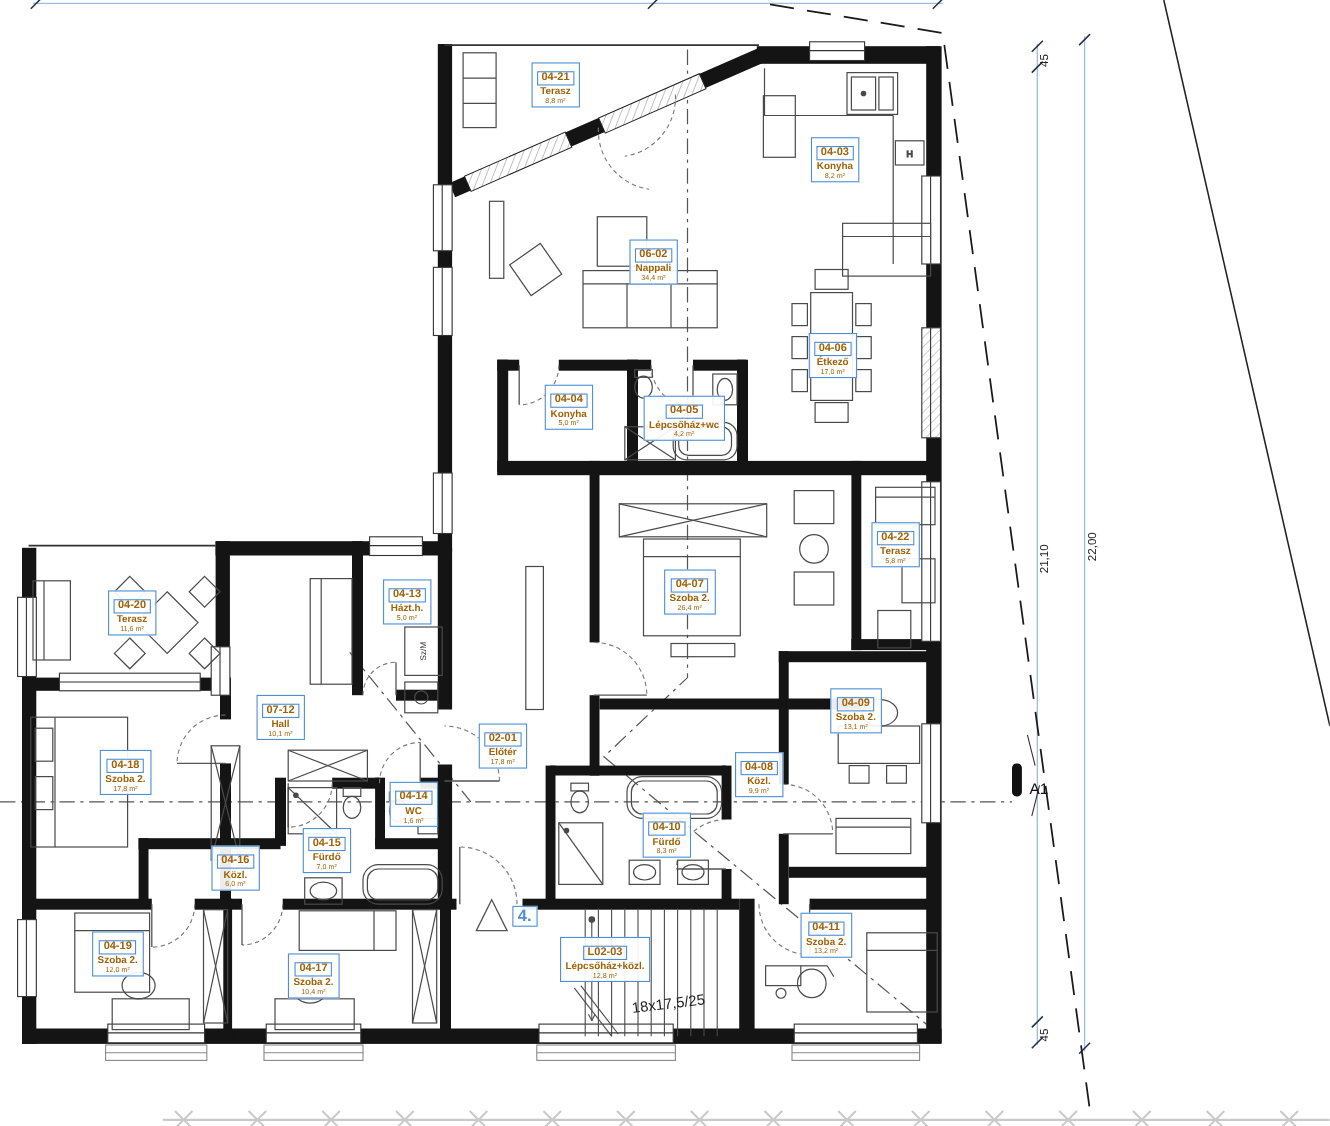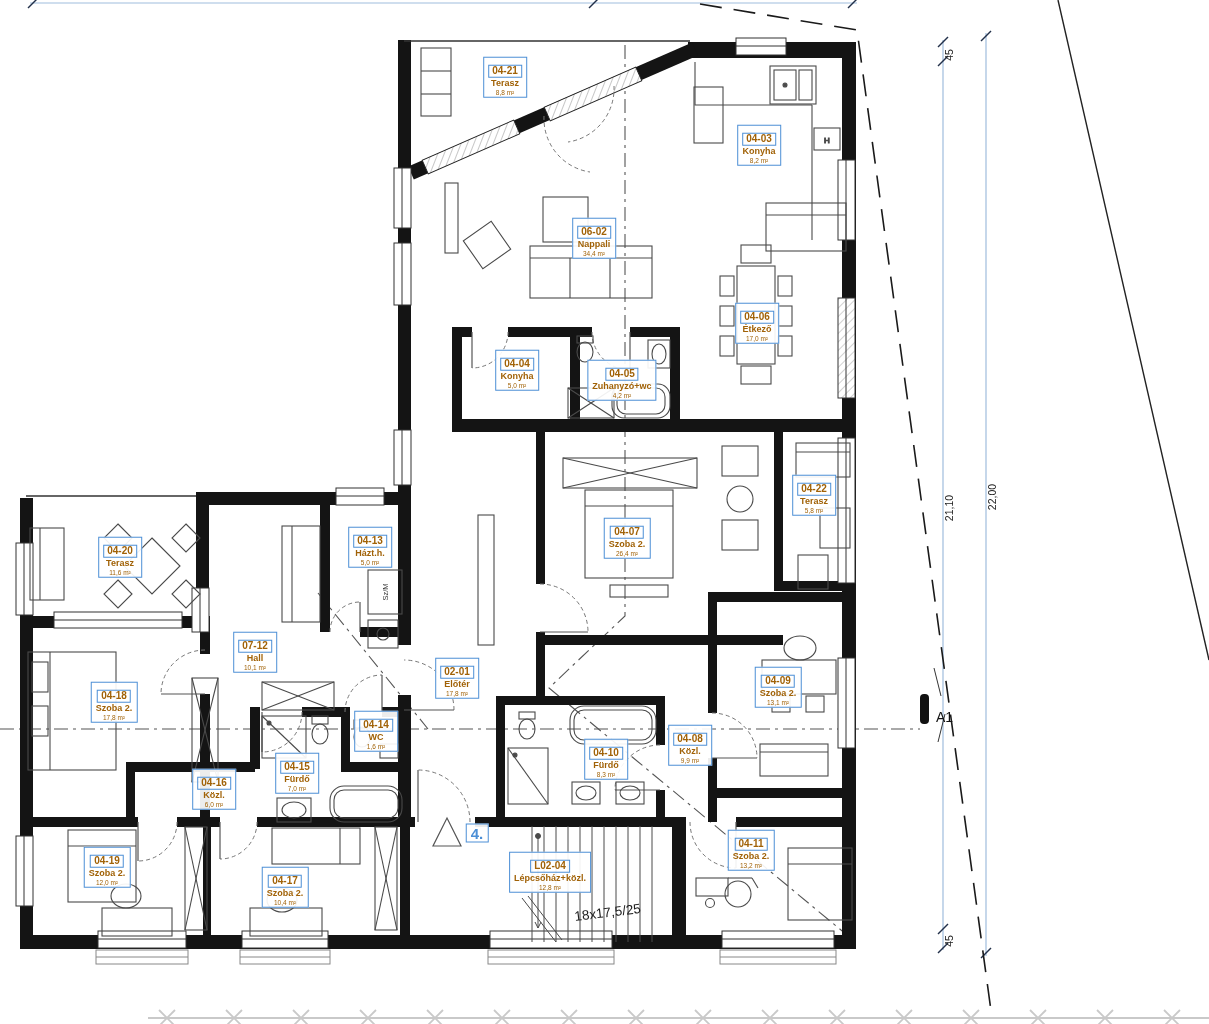--- a/index.html
+++ b/index.html
@@ -485,36 +485,36 @@
       </g>
     </g>
   </g>
 </svg>
 
 <div class="rl" style="left:505px;top:77px"><div class="id">04-21</div><div class="nm">Terasz</div><div class="ar">8,8 m²</div></div>
 <div class="rl" style="left:759px;top:145px"><div class="id">04-03</div><div class="nm">Konyha</div><div class="ar">8,2 m²</div></div>
 <div class="rl" style="left:594px;top:238px"><div class="id">06-02</div><div class="nm">Nappali</div><div class="ar">34,4 m²</div></div>
 <div class="rl" style="left:757px;top:323px"><div class="id">04-06</div><div class="nm">Étkező</div><div class="ar">17,0 m²</div></div>
 <div class="rl" style="left:517px;top:370px"><div class="id">04-04</div><div class="nm">Konyha</div><div class="ar">5,0 m²</div></div>
-<div class="rl" style="left:622px;top:380px"><div class="id">04-05</div><div class="nm">Zuhanyzó+wc</div><div class="ar">4,2 m²</div></div>
+<div class="rl" style="left:622px;top:380px"><div class="id">04-05</div><div class="nm">Lépcsőház+wc</div><div class="ar">4,2 m²</div></div>
 <div class="rl" style="left:627px;top:538px"><div class="id">04-07</div><div class="nm">Szoba 2.</div><div class="ar">26,4 m²</div></div>
 <div class="rl" style="left:814px;top:495px"><div class="id">04-22</div><div class="nm">Terasz</div><div class="ar">5,8 m²</div></div>
 <div class="rl" style="left:120px;top:557px"><div class="id">04-20</div><div class="nm">Terasz</div><div class="ar">11,6 m²</div></div>
 <div class="rl" style="left:370px;top:547px"><div class="id">04-13</div><div class="nm">Házt.h.</div><div class="ar">5,0 m²</div></div>
 <div class="rl" style="left:255px;top:652px"><div class="id">07-12</div><div class="nm">Hall</div><div class="ar">10,1 m²</div></div>
 <div class="rl" style="left:114px;top:702px"><div class="id">04-18</div><div class="nm">Szoba 2.</div><div class="ar">17,8 m²</div></div>
 <div class="rl" style="left:457px;top:678px"><div class="id">02-01</div><div class="nm">Előtér</div><div class="ar">17,8 m²</div></div>
 <div class="rl" style="left:376px;top:731px"><div class="id">04-14</div><div class="nm">WC</div><div class="ar">1,6 m²</div></div>
 <div class="rl" style="left:297px;top:773px"><div class="id">04-15</div><div class="nm">Fürdő</div><div class="ar">7,0 m²</div></div>
 <div class="rl" style="left:214px;top:789px"><div class="id">04-16</div><div class="nm">Közl.</div><div class="ar">6,0 m²</div></div>
 <div class="rl" style="left:606px;top:759px"><div class="id">04-10</div><div class="nm">Fürdő</div><div class="ar">8,3 m²</div></div>
-<div class="rl" style="left:690px;top:745px"><div class="id">04-08</div><div class="nm">Közl.</div><div class="ar">9,9 m²</div></div>
-<div class="rl" style="left:778px;top:687px"><div class="id">04-09</div><div class="nm">Szoba 2.</div><div class="ar">13,1 m²</div></div>
+<div class="rl" style="left:690px;top:704px"><div class="id">04-08</div><div class="nm">Közl.</div><div class="ar">9,9 m²</div></div>
+<div class="rl" style="left:778px;top:646px"><div class="id">04-09</div><div class="nm">Szoba 2.</div><div class="ar">13,1 m²</div></div>
 <div class="rl" style="left:751px;top:850px"><div class="id">04-11</div><div class="nm">Szoba 2.</div><div class="ar">13,2 m²</div></div>
 <div class="rl" style="left:107px;top:867px"><div class="id">04-19</div><div class="nm">Szoba 2.</div><div class="ar">12,0 m²</div></div>
 <div class="rl" style="left:285px;top:887px"><div class="id">04-17</div><div class="nm">Szoba 2.</div><div class="ar">10,4 m²</div></div>
-<div class="rl" style="left:550px;top:872px"><div class="id">L02-04</div><div class="nm">Lépcsőház+közl.</div><div class="ar">12,8 m²</div></div>
+<div class="rl" style="left:550px;top:872px"><div class="id">L02-03</div><div class="nm">Lépcsőház+közl.</div><div class="ar">12,8 m²</div></div>
 
 <div style="position:absolute;left:385px;top:592px;transform:translate(-50%,-50%) rotate(-90deg);font-size:7.5px;color:#333;z-index:4;">Sz/M</div>
 
 <div class="rl-mini" style="left:477px;top:833px">4.</div>
 
 </div>
 
 </body></html>

